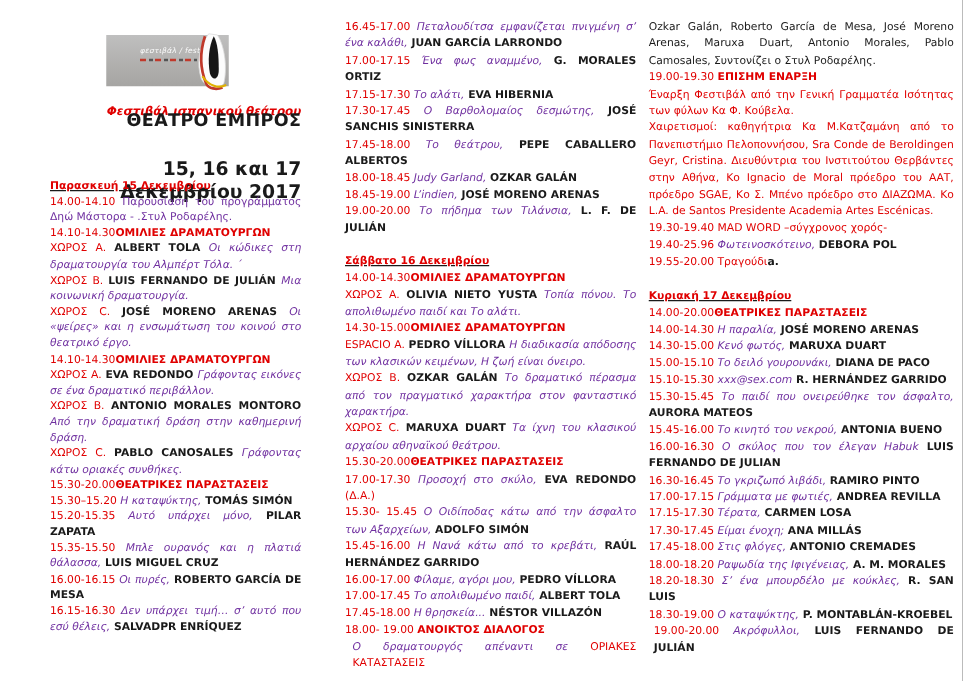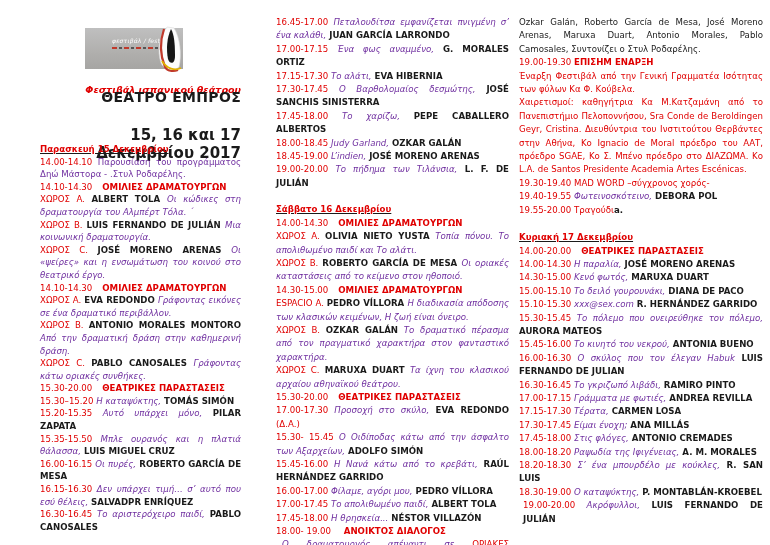--- a/index.html
+++ b/index.html
@@ -31,21 +31,21 @@
   .spacer{width:100%;}
   
   .s-time{color:#e00000;margin-top:20px;}
   .s-red{color:#e00000;}
   .s-hdr{color:#e00000;font-weight:bold;}
   .s-redbold{color:#e00000;font-weight:bold;}
   .s-title{color:#7030a0;font-style:italic;}
   .s-purple{color:#7030a0;}
   .s-name{color:#1a1a1a;font-weight:bold;}
   .s-plain{color:#1a1a1a;}
-  .s-gap{margin-left:10px;}
+  .s-gap{margin-left:0;}
 </style>
 </head>
 <body>
 
 <div class="page">
 
   <div class="logo">
     <div class="logo-text">φεστιβάλ / festival</div>
     <div class="logo-sub"></div>
     <svg class="logo-fig" width="36" height="48" viewBox="0 0 36 48">
@@ -70,66 +70,64 @@
       <div class="ln"><span class="s-time">14.10-14.30</span><span class="s-hdr s-gap">ΟΜΙΛΙΕΣ ΔΡΑΜΑΤΟΥΡΓΩΝ</span></div>
       <div class="ln"><span class="s-red">ΧΩΡΟΣ A. </span><span class="s-name">EVA REDONDO </span><span class="s-title">Γράφοντας εικόνες σε ένα δραματικό περιβάλλον.</span></div>
       <div class="ln"><span class="s-red">ΧΩΡΟΣ B. </span><span class="s-name">ANTONIO MORALES MONTORO </span><span class="s-title">Από την δραματική δράση στην καθημερινή δράση.</span></div>
       <div class="ln"><span class="s-red">ΧΩΡΟΣ C. </span><span class="s-name">PABLO CANOSALES </span><span class="s-title">Γράφοντας κάτω οριακές συνθήκες.</span></div>
       <div class="ln"><span class="s-time">15.30-20.00</span><span class="s-hdr s-gap">ΘΕΑΤΡΙΚΕΣ ΠΑΡΑΣΤΑΣΕΙΣ</span></div>
       <div class="ln"><span class="s-time">15.30–15.20 </span><span class="s-title">Η καταψύκτης,</span><span class="s-name"> TOMÁS SIMÓN</span></div>
       <div class="ln"><span class="s-time">15.20-15.35 </span><span class="s-title">Αυτό υπάρχει μόνο,</span><span class="s-name"> PILAR ZAPATA</span></div>
       <div class="ln"><span class="s-time">15.35-15.50 </span><span class="s-title">Μπλε ουρανός και η πλατιά θάλασσα,</span><span class="s-name"> LUIS MIGUEL CRUZ</span></div>
       <div class="ln"><span class="s-time">16.00-16.15 </span><span class="s-title">Οι πυρές,</span><span class="s-name"> ROBERTO GARCÍA DE MESA</span></div>
       <div class="ln"><span class="s-time">16.15-16.30 </span><span class="s-title">Δεν υπάρχει τιμή… σ’ αυτό που εσύ θέλεις,</span><span class="s-name"> SALVADPR ENRÍQUEZ</span></div>
-      <div class="ln"><span class="s-time">16.30-16.45 </span><span class="s-title">Το αριστερόχειρο παιδί,</span><span class="s-name"> PABLO CANOSALES</span></div>
     </div>
   <div class="col col1">
       <div class="ln"><span class="s-time">16.45-17.00 </span><span class="s-title">Πεταλουδίτσα εμφανίζεται πνιγμένη σ’ ένα καλάθι,</span><span class="s-name"> JUAN GARCÍA LARRONDO</span></div>
       <div class="ln"><span class="s-time">17.00-17.15 </span><span class="s-title">Ένα φως αναμμένο,</span><span class="s-name"> G. MORALES ORTIZ</span></div>
       <div class="ln"><span class="s-time">17.15-17.30 </span><span class="s-title">Το αλάτι,</span><span class="s-name"> EVA HIBERNIA</span></div>
       <div class="ln"><span class="s-time">17.30-17.45 </span><span class="s-title">Ο Βαρθολομαίος δεσμώτης,</span><span class="s-name"> JOSÉ SANCHIS SINISTERRA</span></div>
-      <div class="ln"><span class="s-time">17.45-18.00 </span><span class="s-title">Το χαρίζω,</span><span class="s-name"> PEPE CABALLERO ALBERTOS</span></div>
+      <div class="ln"><span class="s-time">17.45-18.00 </span><span class="s-title">Το θεάτρου,</span><span class="s-name"> PEPE CABALLERO ALBERTOS</span></div>
       <div class="ln"><span class="s-time">18.00-18.45 </span><span class="s-title">Judy Garland,</span><span class="s-name"> OZKAR GALÁN</span></div>
       <div class="ln"><span class="s-time">18.45-19.00 </span><span class="s-title">L’indien,</span><span class="s-name"> JOSÉ MORENO ARENAS</span></div>
       <div class="ln"><span class="s-time">19.00-20.00 </span><span class="s-title">Το πήδημα των Τιλάνσια,</span><span class="s-name"> L. F. DE JULIÁN</span></div>
       <div class="spacer" style="height: 13px;"></div>
       <div class="ln center"><span class="s-hdr">Σάββατο 16 Δεκεμβρίου</span></div>
       <div class="ln"><span class="s-time">14.00-14.30</span><span class="s-hdr s-gap">ΟΜΙΛΙΕΣ ΔΡΑΜΑΤΟΥΡΓΩΝ</span></div>
       <div class="ln"><span class="s-red">ΧΩΡΟΣ A. </span><span class="s-name">OLIVIA NIETO YUSTA </span><span class="s-title">Τοπία πόνου. Το απολιθωμένο παιδί και Το αλάτι.</span></div>
-      <div class="ln"><span class="s-red">ΧΩΡΟΣ B. </span><span class="s-name">ROBERTO GARCÍA DE MESA </span><span class="s-title"> Οι οριακές καταστάσεις από το κείμενο στον ηθοποιό.</span></div>
       <div class="ln"><span class="s-time">14.30-15.00</span><span class="s-hdr s-gap">ΟΜΙΛΙΕΣ ΔΡΑΜΑΤΟΥΡΓΩΝ</span></div>
       <div class="ln"><span class="s-red">ESPACIO A. </span><span class="s-name">PEDRO VÍLLORA </span><span class="s-title">Η διαδικασία απόδοσης των κλασικών κειμένων, Η ζωή είναι όνειρο.</span></div>
       <div class="ln"><span class="s-red">ΧΩΡΟΣ B. </span><span class="s-name">OZKAR GALÁN </span><span class="s-title">Το δραματικό πέρασμα από τον πραγματικό χαρακτήρα στον φανταστικό χαρακτήρα.</span></div>
       <div class="ln"><span class="s-red">ΧΩΡΟΣ C. </span><span class="s-name">MARUXA DUART </span><span class="s-title">Τα ίχνη του κλασικού αρχαίου αθηναϊκού θεάτρου.</span></div>
       <div class="ln"><span class="s-time">15.30-20.00</span><span class="s-hdr s-gap">ΘΕΑΤΡΙΚΕΣ ΠΑΡΑΣΤΑΣΕΙΣ</span></div>
       <div class="ln"><span class="s-time">17.00-17.30 </span><span class="s-title">Προσοχή στο σκύλο,</span><span class="s-name"> EVA REDONDO </span><span class="s-red">(Δ.Α.)</span></div>
       <div class="ln"><span class="s-time">15.30- 15.45 </span><span class="s-title">Ο Οιδίποδας κάτω από την άσφαλτο των Αξαρχείων,</span><span class="s-name"> ADOLFO SIMÓN</span></div>
       <div class="ln"><span class="s-time">15.45-16.00 </span><span class="s-title">Η Νανά κάτω από το κρεβάτι,</span><span class="s-name"> RAÚL HERNÁNDEZ GARRIDO</span></div>
       <div class="ln"><span class="s-time">16.00-17.00 </span><span class="s-title">Φίλαμε, αγόρι μου,</span><span class="s-name"> PEDRO VÍLLORA</span></div>
       <div class="ln"><span class="s-time">17.00-17.45 </span><span class="s-title">Το απολιθωμένο παιδί,</span><span class="s-name"> ALBERT TOLA</span></div>
       <div class="ln"><span class="s-time">17.45-18.00 </span><span class="s-title">Η θρησκεία...</span><span class="s-name"> NÉSTOR VILLAZÓN</span></div>
       <div class="ln"><span class="s-time">18.00- 19.00 </span><span class="s-hdr s-gap">ΑΝΟΙΚΤΟΣ ΔΙΑΛΟΓΟΣ</span></div>
       <div class="ln" style="padding-left: 6px;"><span class="s-title">Ο δραματουργός απέναντι σε </span><span class="s-red">ΟΡΙΑΚΕΣ ΚΑΤΑΣΤΑΣΕΙΣ</span></div>
     </div>
   <div class="col col2">
       <div class="ln"><span class="s-plain">Ozkar Galán, Roberto García de Mesa, José Moreno Arenas, Maruxa Duart, Antonio Morales, Pablo Camosales, Συντονίζει ο Στυλ Ροδαρέλης.</span></div>
       <div class="ln"><span class="s-time">19.00-19.30 </span><span class="s-redbold">ΕΠΙΣΗΜ ΕΝΑΡΞΗ</span></div>
       <div class="ln"><span class="s-red">Έναρξη Φεστιβάλ από την Γενική Γραμματέα Ισότητας των φύλων Κα Φ. Κούβελα.</span></div>
       <div class="ln"><span class="s-red">Χαιρετισμοί: καθηγήτρια Κα Μ.Κατζαμάνη από το Πανεπιστήμιο Πελοποννήσου, Sra Conde de Beroldingen Geyr, Cristina. Διευθύντρια του Ινστιτούτου Θερβάντες στην Αθήνα, Κο Ignacio de Moral  πρόεδρο του ΑΑΤ, πρόεδρο  SGAE, Κο Σ. Μπένο πρόεδρο στο ΔΙΑΖΩΜΑ. Κο L.A. de Santos Presidente Academia Artes Escénicas.</span></div>
       <div class="ln"><span class="s-time">19.30-19.40 </span><span class="s-red">MAD WORD </span><span class="s-red">–σύγχρονος χορός-</span></div>
-      <div class="ln"><span class="s-time">19.40-19.55 </span><span class="s-title">Φωτεινοσκότεινο,</span><span class="s-name"> DEBORA POL</span></div>
+      <div class="ln"><span class="s-time">19.40-25.96 </span><span class="s-title">Φωτεινοσκότεινο,</span><span class="s-name"> DEBORA POL</span></div>
       <div class="ln"><span class="s-time">19.55-20.00 </span><span class="s-red">Τραγούδι</span><span class="s-name">a.</span></div>
       <div class="spacer" style="height: 14px;"></div>
       <div class="ln center"><span class="s-hdr">Κυριακή 17 Δεκεμβρίου</span></div>
       <div class="ln"><span class="s-time">14.00-20.00</span><span class="s-hdr s-gap">ΘΕΑΤΡΙΚΕΣ ΠΑΡΑΣΤΑΣΕΙΣ</span></div>
       <div class="ln"><span class="s-time">14.00-14.30 </span><span class="s-title">Η παραλία,</span><span class="s-name"> JOSÉ MORENO ARENAS</span></div>
       <div class="ln"><span class="s-time">14.30-15.00 </span><span class="s-title">Κενό φωτός,</span><span class="s-name"> MARUXA DUART</span></div>
       <div class="ln"><span class="s-time">15.00-15.10 </span><span class="s-title">Το δειλό γουρουνάκι,</span><span class="s-name"> DIANA DE PACO</span></div>
       <div class="ln"><span class="s-time">15.10-15.30 </span><span class="s-title">xxx@sex.com</span><span class="s-name"> R. HERNÁNDEZ GARRIDO</span></div>
-      <div class="ln"><span class="s-time">15.30-15.45 </span><span class="s-title">Το πόλεμο που ονειρεύθηκε τον πόλεμο,</span><span class="s-name"> AURORA MATEOS</span></div>
+      <div class="ln"><span class="s-time">15.30-15.45 </span><span class="s-title">Το παιδί που ονειρεύθηκε τον άσφαλτο,</span><span class="s-name"> AURORA MATEOS</span></div>
       <div class="ln"><span class="s-time">15.45-16.00 </span><span class="s-title">Το κινητό του νεκρού,</span><span class="s-name"> ANTONIA BUENO</span></div>
       <div class="ln"><span class="s-time">16.00-16.30 </span><span class="s-title">Ο σκύλος που τον έλεγαν Habuk</span><span class="s-name"> LUIS FERNANDO DE JULIAN</span></div>
       <div class="ln"><span class="s-time">16.30-16.45 </span><span class="s-title">Το γκριζωπό λιβάδι,</span><span class="s-name"> RAMIRO PINTO</span></div>
       <div class="ln"><span class="s-time">17.00-17.15 </span><span class="s-title">Γράμματα με φωτιές,</span><span class="s-name"> ANDREA REVILLA</span></div>
       <div class="ln"><span class="s-time">17.15-17.30 </span><span class="s-title">Τέρατα,</span><span class="s-name"> CARMEN LOSA</span></div>
       <div class="ln"><span class="s-time">17.30-17.45 </span><span class="s-title">Είμαι ένοχη;</span><span class="s-name"> ANA MILLÁS</span></div>
       <div class="ln"><span class="s-time">17.45-18.00 </span><span class="s-title">Στις φλόγες,</span><span class="s-name"> ANTONIO CREMADES</span></div>
       <div class="ln"><span class="s-time">18.00-18.20 </span><span class="s-title">Ραψωδία της Ιφιγένειας,</span><span class="s-name"> A. M. MORALES</span></div>
       <div class="ln"><span class="s-time">18.20-18.30 </span><span class="s-title">Σ’ ένα μπουρδέλο με κούκλες,</span><span class="s-name"> R. SAN LUIS</span></div>
       <div class="ln"><span class="s-time">18.30-19.00 </span><span class="s-title">Ο καταψύκτης,</span><span class="s-name"> P. MONTABLÁN-KROEBEL</span></div>

